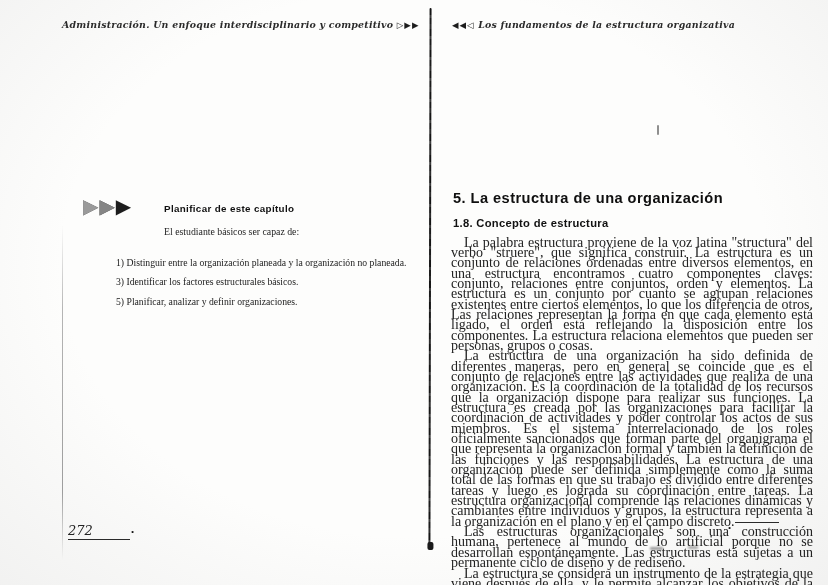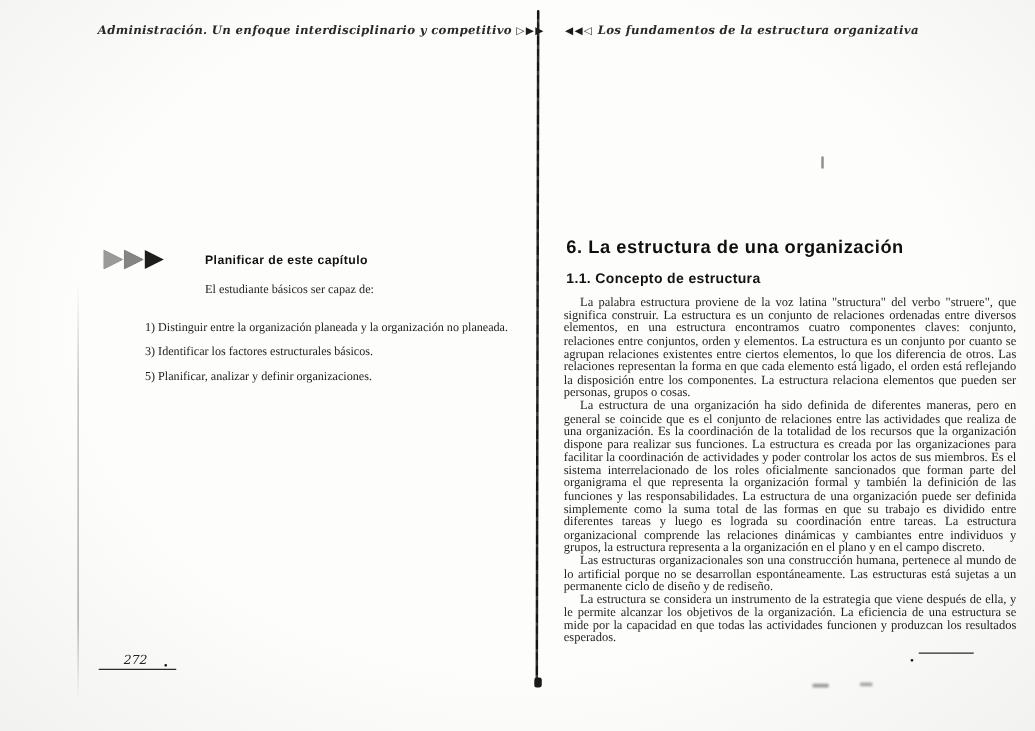--- a/index.html
+++ b/index.html
@@ -38,21 +38,21 @@
   .smudge-b{position:absolute;left:688px;top:546px;width:10px;height:3px;background:#a8a8a8;filter:blur(.9px);border-radius:1px;}
 
   
   .running-head{
     position:absolute;top:19px;
     font-family:"DejaVu Serif", serif;
     font-style:italic;font-weight:bold;
     font-size:9.4px;letter-spacing:.25px;color:#2a2a2a;
     white-space:nowrap;
   }
-  .running-head-left{left:62px;width:368px;text-align:center;margin-left:11px;}
+  .running-head-left{left:62px;width:368px;text-align:left;}
   .running-head-right{left:452px;text-align:right;}
   .head-arrows{font-style:normal;font-family:"DejaVu Sans", sans-serif;font-size:8.5px;letter-spacing:1px;color:#1c1c1c;}
 
   
   .big-triangles{position:absolute;left:83px;top:196px;font-family:"DejaVu Sans", sans-serif;font-size:20px;line-height:20px;letter-spacing:1px;}
   .big-triangles .t1{color:#9a9a9a;text-shadow:0 0 .6px #444;}
   .big-triangles .t2{color:#858585;text-shadow:0 0 .6px #333;}
   .big-triangles .t3{color:#1d1d1d;}
   .objectives-title{
     position:absolute;left:164px;top:203px;
@@ -63,44 +63,44 @@
     position:absolute;left:164px;top:226px;
     font-size:9.8px;color:#232323;
   }
   .objectives-list{position:absolute;left:116px;top:257px;width:298px;}
   .objective-item{
     font-size:9.7px;line-height:12.3px;
     padding-left:15px;text-indent:-15px;
     margin-bottom:7px;color:#212121;
   }
   .pageno-left{
-    position:absolute;left:79px;top:523px;width:59px;
+    position:absolute;left:68px;top:523px;width:59px;
     border-bottom:1.3px solid #2a2a2a;
     font-family:"DejaVu Serif", serif;font-style:italic;
-    font-size:10px;color:#222;
-    text-align:center;padding:0 3px 1px 0;
+    font-size:13px;color:#222;
+    text-align:left;padding:0 3px 1px 0;
   }
   .pageno-left-dot{position:absolute;left:131px;top:527px;font-size:9px;color:#111;}
 
   
   .right-col{position:absolute;left:451px;top:190px;width:362px;}
   .h-main{
     font-family:"Liberation Sans", sans-serif;font-weight:bold;
     font-size:14.6px;letter-spacing:.45px;color:#0f0f0f;
     margin:0 0 11px 2px;
   }
   .h-sub{
     font-family:"Liberation Sans", sans-serif;font-weight:bold;
     font-size:11.2px;letter-spacing:.3px;color:#121212;
     margin:0 0 7px 2px;line-height:13.5px;
   }
   .h-sub.second{margin-top:12px;margin-bottom:7px;}
   .h-sub .line2{display:block;padding-left:27px;}
   .body-para{
-    font-size:10px;line-height:10.35px;
+    font-size:14px;line-height:10.35px;
     text-align:justify;text-indent:13px;
     margin:0;color:#222;
   }
   .pageno-right{
     position:absolute;left:735px;top:521px;width:40px;
     border-bottom:1.3px solid #2a2a2a;
     font-family:"DejaVu Serif", serif;font-style:italic;
     font-size:10.5px;color:#222;
     text-align:left;padding:0 0 1px 4px;
   }
@@ -133,22 +133,22 @@
   <div class="objectives-intro">El estudiante básicos ser capaz de:</div>
   <div class="objectives-list">
     <div class="objective-item">1) Distinguir entre la organización planeada y la organización no planeada.</div>
     <div class="objective-item">3) Identificar los factores estructurales básicos.</div>
     <div class="objective-item">5) Planificar, analizar y definir organizaciones.</div>
   </div>
   <div class="pageno-left">272</div>
   <div class="pageno-left-dot">•</div>
 
   <div class="right-col">
-    <div class="h-main">6. La estructura de una organización</div>
-    <div class="h-sub">1.1. Concepto de estructura</div>
+    <div class="h-main">5. La estructura de una organización</div>
+    <div class="h-sub">1.8. Concepto de estructura</div>
     <p class="body-para">La palabra estructura proviene de la voz latina "structura" del verbo "struere", que significa construir. La estructura es un conjunto de relaciones ordenadas entre diversos elementos, en una estructura encontramos cuatro componentes claves: conjunto, relaciones entre conjuntos, orden y elementos. La estructura es un conjunto por cuanto se agrupan relaciones existentes entre ciertos elementos, lo que los diferencia de otros. Las relaciones representan la forma en que cada elemento está ligado, el orden está reflejando la disposición entre los componentes. La estructura relaciona elementos que pueden ser personas, grupos o cosas.</p>
     <p class="body-para">La estructura de una organización ha sido definida de diferentes maneras, pero en general se coincide que es el conjunto de relaciones entre las actividades que realiza de una organización. Es la coordinación de la totalidad de los recursos que la organización dispone para realizar sus funciones. La estructura es creada por las organizaciones para facilitar la coordinación de actividades y poder controlar los actos de sus miembros. Es el sistema interrelacionado de los roles oficialmente sancionados que forman parte del organigrama el que representa la organización formal y también la definición de las funciones y las responsabilidades. La estructura de una organización puede ser definida simplemente como la suma total de las formas en que su trabajo es dividido entre diferentes tareas y luego es lograda su coordinación entre tareas. La estructura organizacional comprende las relaciones dinámicas y cambiantes entre individuos y grupos, la estructura representa a la organización en el plano y en el campo discreto.</p>
     <p class="body-para">Las estructuras organizacionales son una construcción humana, pertenece al mundo de lo artificial porque no se desarrollan espontáneamente. Las estructuras está sujetas a un permanente ciclo de diseño y de rediseño.</p>
     <p class="body-para">La estructura se considera un instrumento de la estrategia que viene después de ella, y le permite alcanzar los objetivos de la organización. La eficiencia de una estructura se mide por la capacidad en que todas las actividades funcionen y produzcan los resultados esperados.</p>
   </div>
   <div class="pageno-right"></div>
   <div class="pageno-right-dot">•</div>
 
 </div>
 

